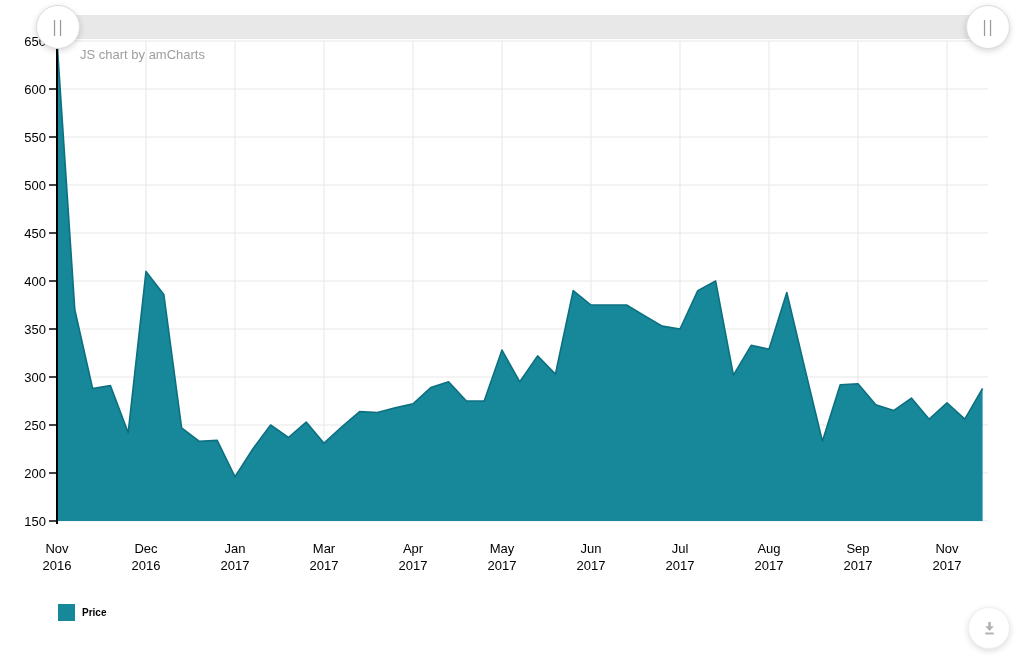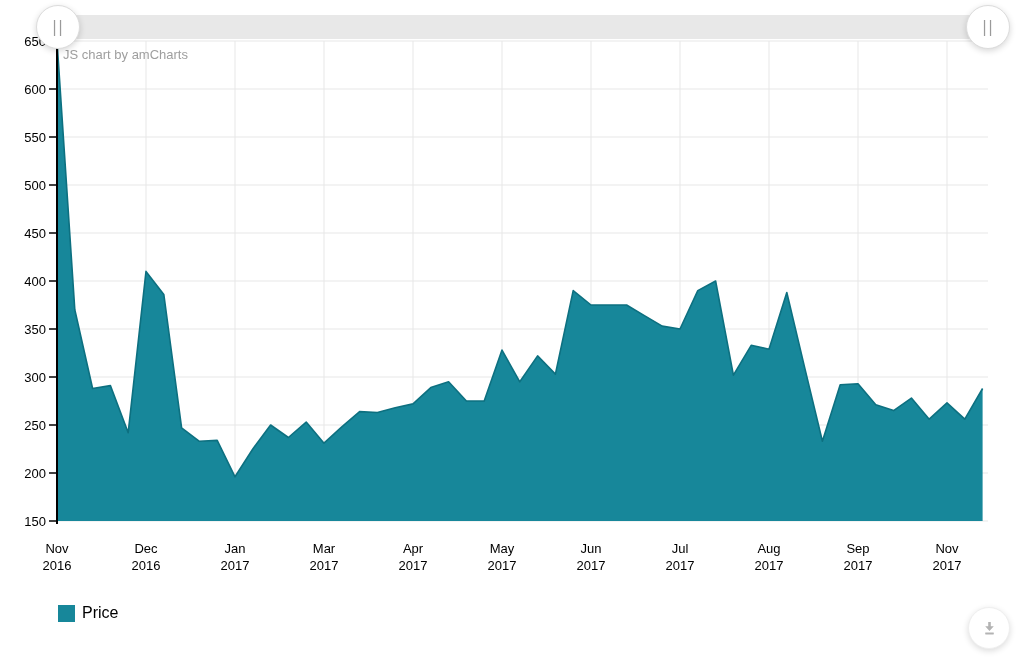--- a/index.html
+++ b/index.html
@@ -23,29 +23,29 @@
   }
   .handle.left{left:-21px;}
   .handle.right{right:-20px;}
   .grip{
     color:var(--grip,#9a9a9a);font-size:15px;letter-spacing:1px;
     font-family:"DejaVu Sans",sans-serif;user-select:none;line-height:1;
     transform:scaleY(1.05);
   }
 
   .watermark{
-    position:absolute;left:63px;top:47px;z-index:2;
+    position:absolute;left:80px;top:47px;z-index:2;
     font-size:13px;color:var(--watermark,#9e9e9e);
     text-decoration:none;cursor:pointer;
   }
 
   .legend{position:absolute;left:58px;top:604px;z-index:2;}
   .legend-item{display:flex;align-items:center;cursor:pointer;}
   .marker{width:17px;height:17px;display:inline-block;}
-  .legend-label{font-size:16px;color:#000;margin-left:7px;}
+  .legend-label{font-size:10px;color:#000;margin-left:7px;font-weight:bold;}
 
   .download{
     position:absolute;left:968px;top:607px;width:42px;height:42px;
     border-radius:50%;background:#fff;border:1px solid #efefef;
     box-shadow:0 2px 6px rgba(0,0,0,.14);
     display:flex;align-items:center;justify-content:center;
     cursor:pointer;padding:0;z-index:3;
   }
 </style>
 </head>

